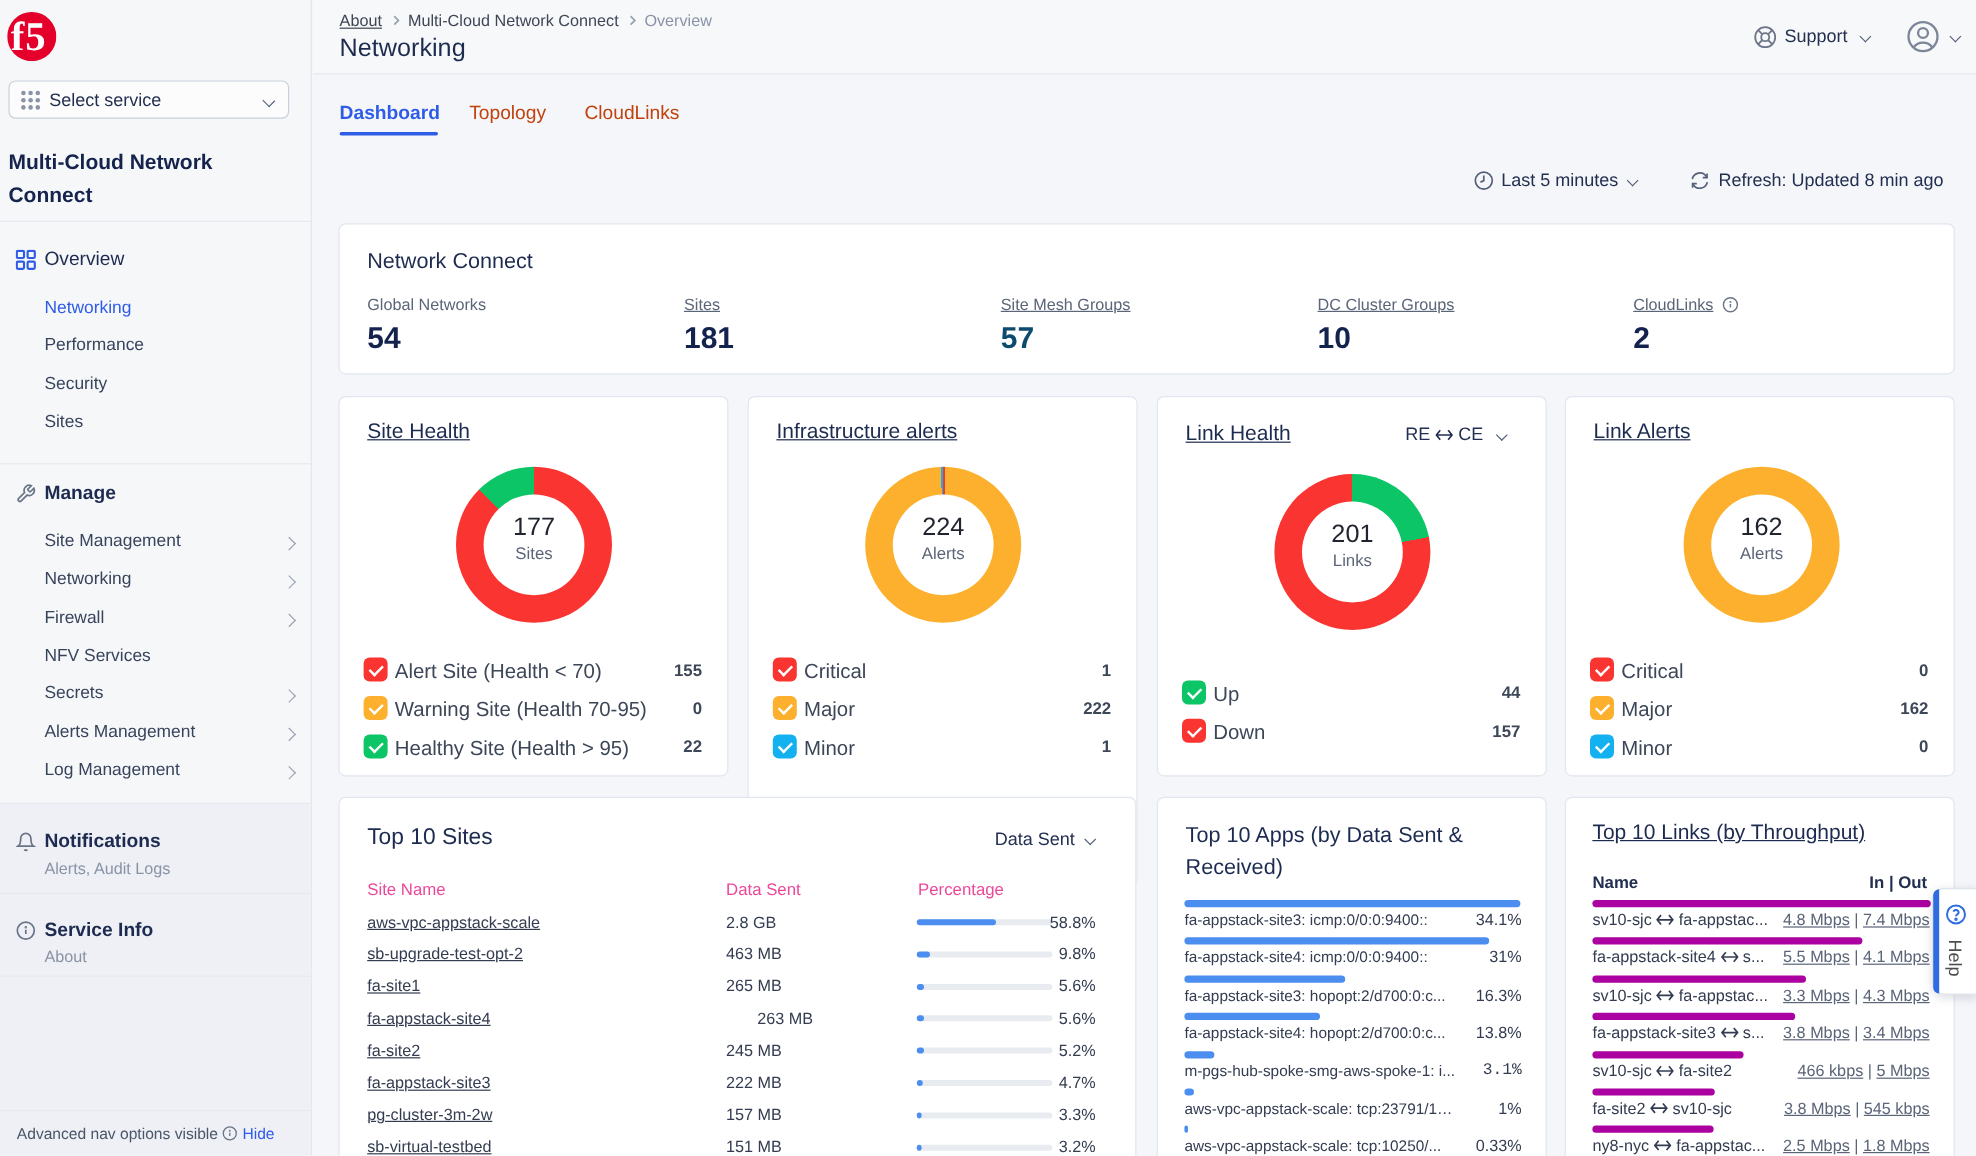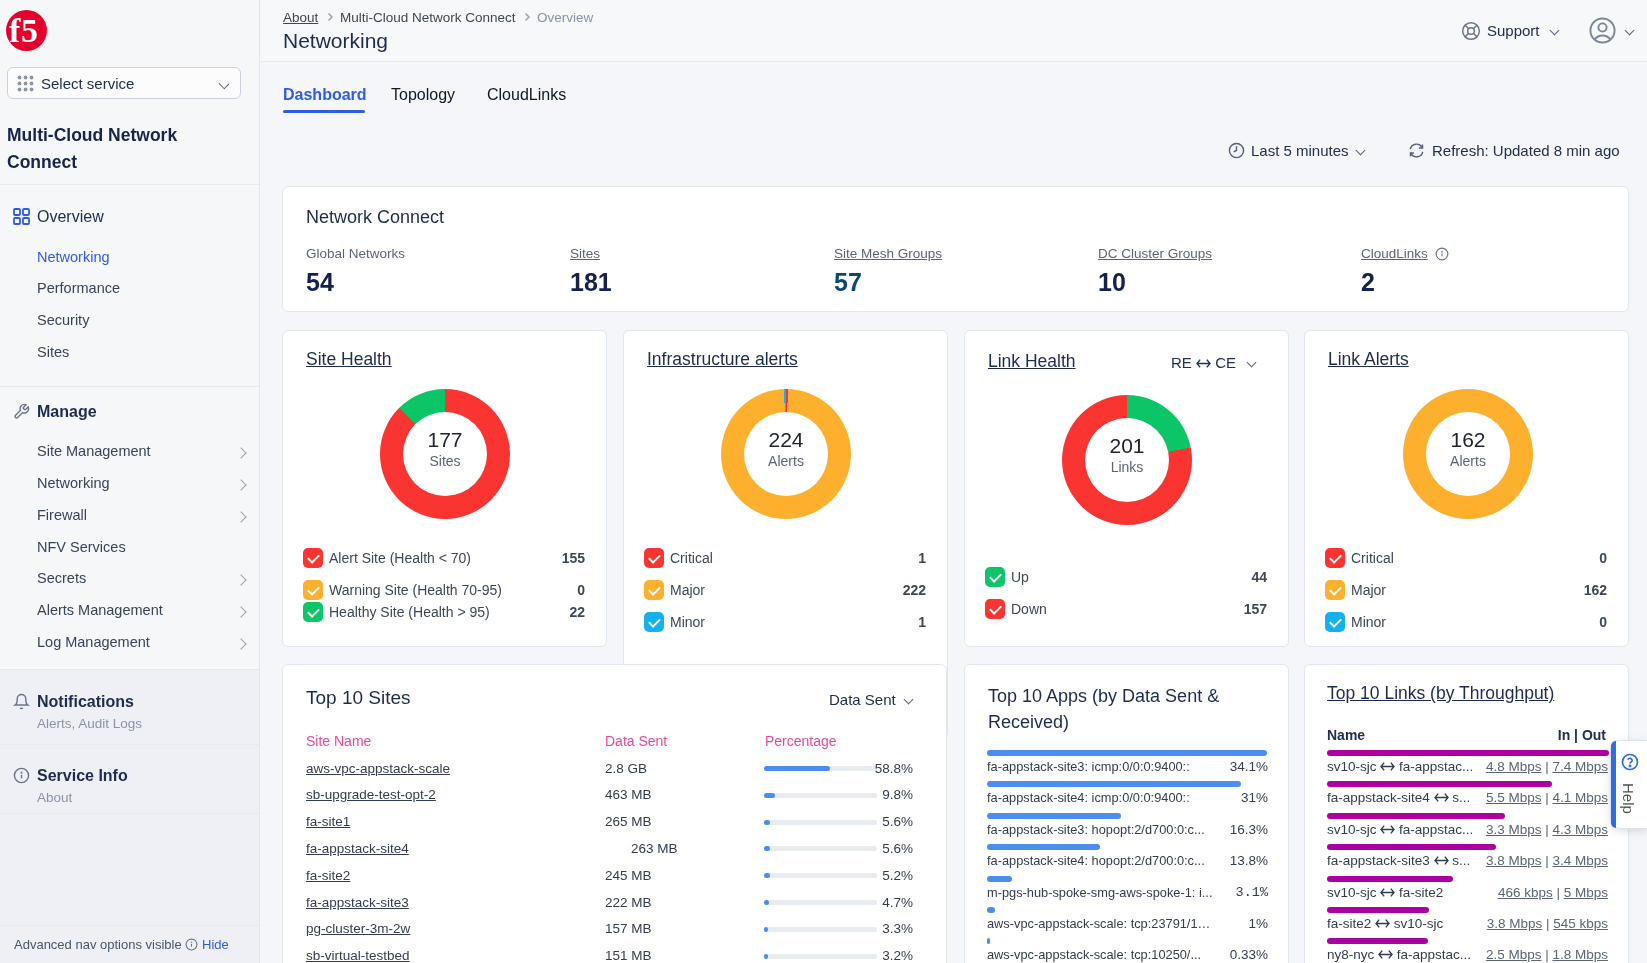--- a/index.html
+++ b/index.html
@@ -13,21 +13,21 @@
 .navhead { font-size:16px; color:#1d2b50; }
 .navsub { font-size:14.5px; color:#38445c; }
 .chev-r { position:absolute; right:14px; width:8px; height:8px; border-right:1.7px solid #9aa3b4; border-top:1.7px solid #9aa3b4; transform:rotate(45deg); }
 
 
 #topbar { position:absolute; left:261px; top:0; width:1386px; height:62px; background:#f7f8fa; border-bottom:1px solid #e5e8ee; }
 .crumb { font-size:13.5px; color:#3f4656; }
 #pagetitle { position:absolute; left:22px; top:29px; font-size:21px; color:#1d2b50; }
 
 
-.tab { position:absolute; top:86px; font-size:16px; color:#0f172a; }
+.tab { position:absolute; top:86px; font-size:16px; color:#c2410c; }
 .tab.active { color:#2e5ce6; font-weight:bold; }
 
 
 .card { position:absolute; background:#fff; border:1px solid #e0e6ef; border-radius:6px; }
 .ctitle { font-size:17.5px; color:#1d2b50; }
 .ctitle u, u.ctitle { text-decoration:underline; }
 
 
 .donut { position:absolute; width:130px; height:130px; border-radius:50%; }
 .hole { position:absolute; left:23px; top:23px; width:84px; height:84px; background:#fff; border-radius:50%; text-align:center; }
@@ -35,21 +35,21 @@
 .hole .sub { font-size:14px; color:#5b6578; margin-top:1px; }
 
 
 .leg { position:absolute; height:22px; }
 .cb { position:absolute; left:0; top:1px; width:20px; height:20px; border-radius:5px; }
 .cb:after { content:''; position:absolute; left:5px; top:5.5px; width:9px; height:5px; border-left:2px solid #fff; border-bottom:2px solid #fff; transform:rotate(-45deg); }
 .cb.red { background:#fa3430; }
 .cb.org { background:#fcb02d; }
 .cb.grn { background:#0bc566; }
 .cb.blu { background:#14b1f0; }
-.leg .lt { position:absolute; left:26px; top:3px; font-size:14px; color:#3d4758; }
+.leg .lt { position:absolute; left:26px; top:3px; font-size:17px; color:#3d4758; }
 .leg .ln { position:absolute; right:0; top:3px; font-size:14px; color:#3d4758; font-weight:bold; }
 
 
 .th { font-size:14px; color:#ec4899; }
 .cell { font-size:13.5px; color:#333c50; }
 .bar-track { position:absolute; height:5px; background:#e8ecf1; border-radius:3px; }
 .bar-fill { position:absolute; height:5px; background:#4b8ef0; border-radius:3px; }
 .hbar { position:absolute; height:6px; border-radius:3px; }
 .hbar.blue { background:#4b8ef0; }
 .hbar.mag { background:#ab01a0; }
@@ -233,21 +233,21 @@
   <div class="leg" style="left:20px; top:216px; width:282px;">
       <span class="cb red"></span>
       <span class="lt">Alert Site (Health &lt; 70)</span>
       <span class="ln">155</span>
     </div>
   <div class="leg" style="left:20px; top:248px; width:282px;">
       <span class="cb org"></span>
       <span class="lt">Warning Site (Health 70-95)</span>
       <span class="ln">0</span>
     </div>
-  <div class="leg" style="left:20px; top:270px; width:282px;padding-left:10px;">
+  <div class="leg" style="left:20px; top:280px; width:282px;padding-left:10px;">
       <span class="cb grn"></span>
       <span class="lt">Healthy Site (Health &gt; 95)</span>
       <span class="ln">22</span>
     </div>
 </div>
 
 <div class="card" style="left:623px; top:330px; width:325px; height:409px;">
   <div class="abs ctitle" style="left:23px; top:18px;"><u>Infrastructure alerts</u></div>
   <div class="donut" style="left:97px; top:58px; background:conic-gradient(#fa3430 0deg 1.7deg, #fcb02d 1.7deg 358.3deg, #14b1f0 358.3deg 360deg);">
     <div class="hole">

